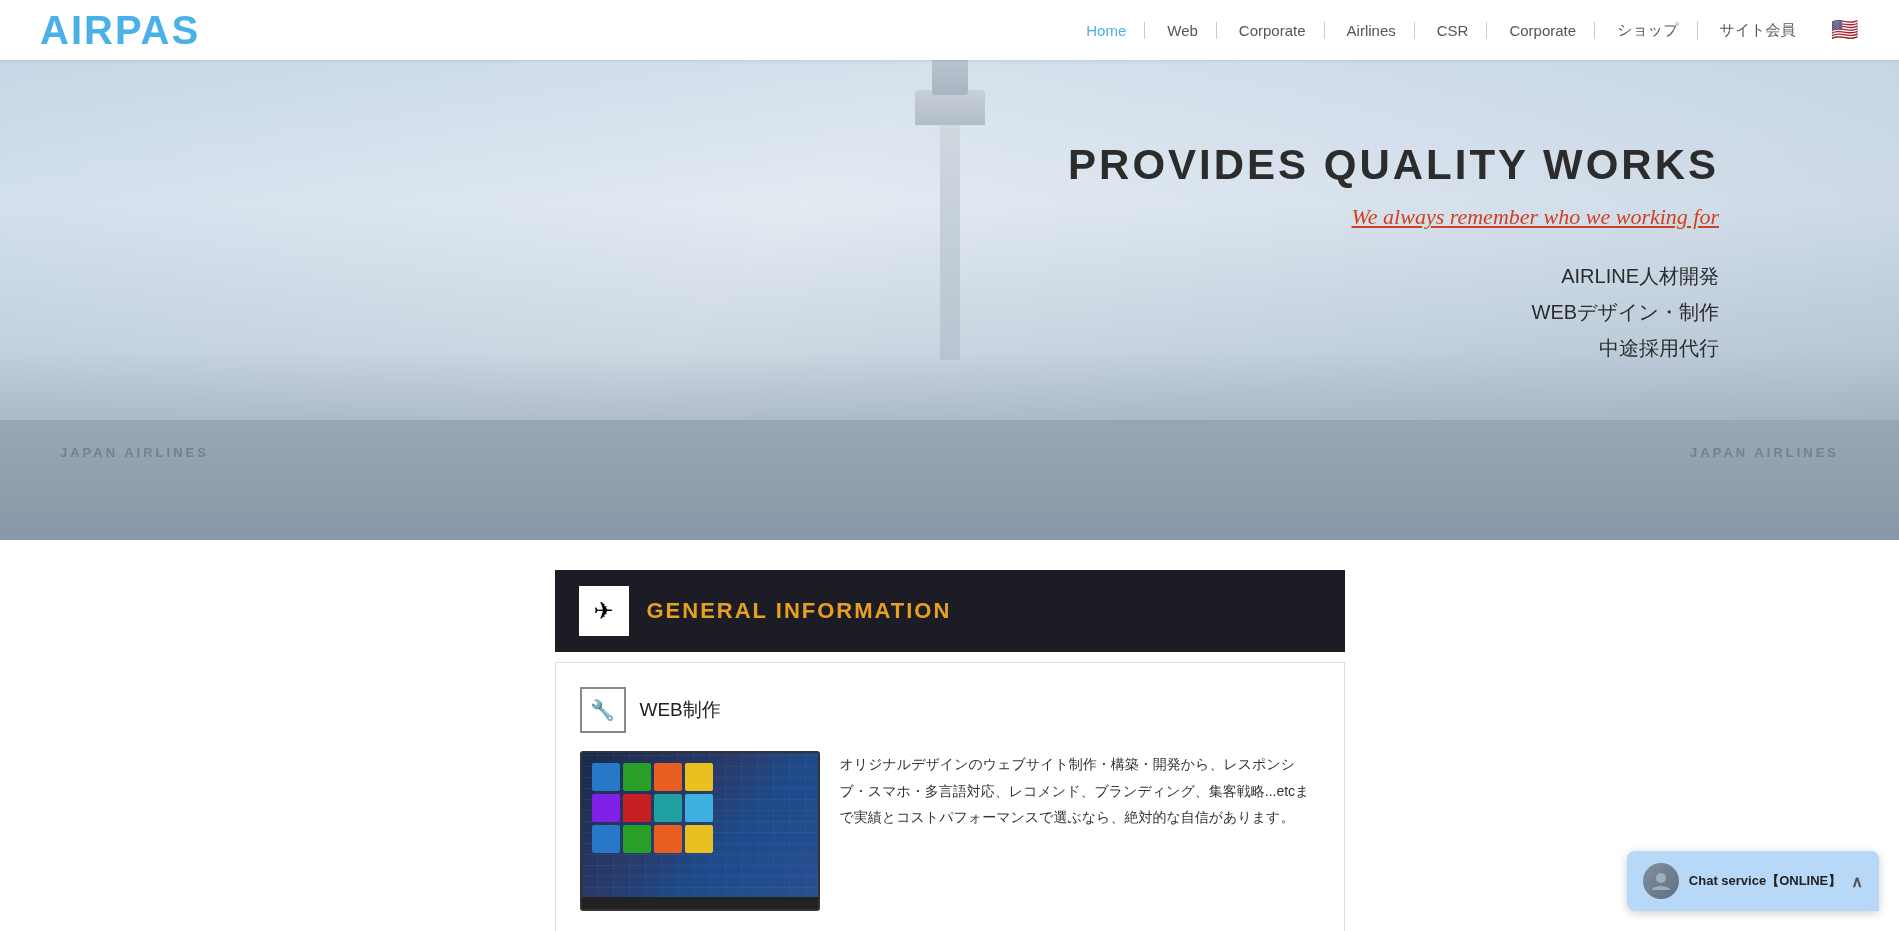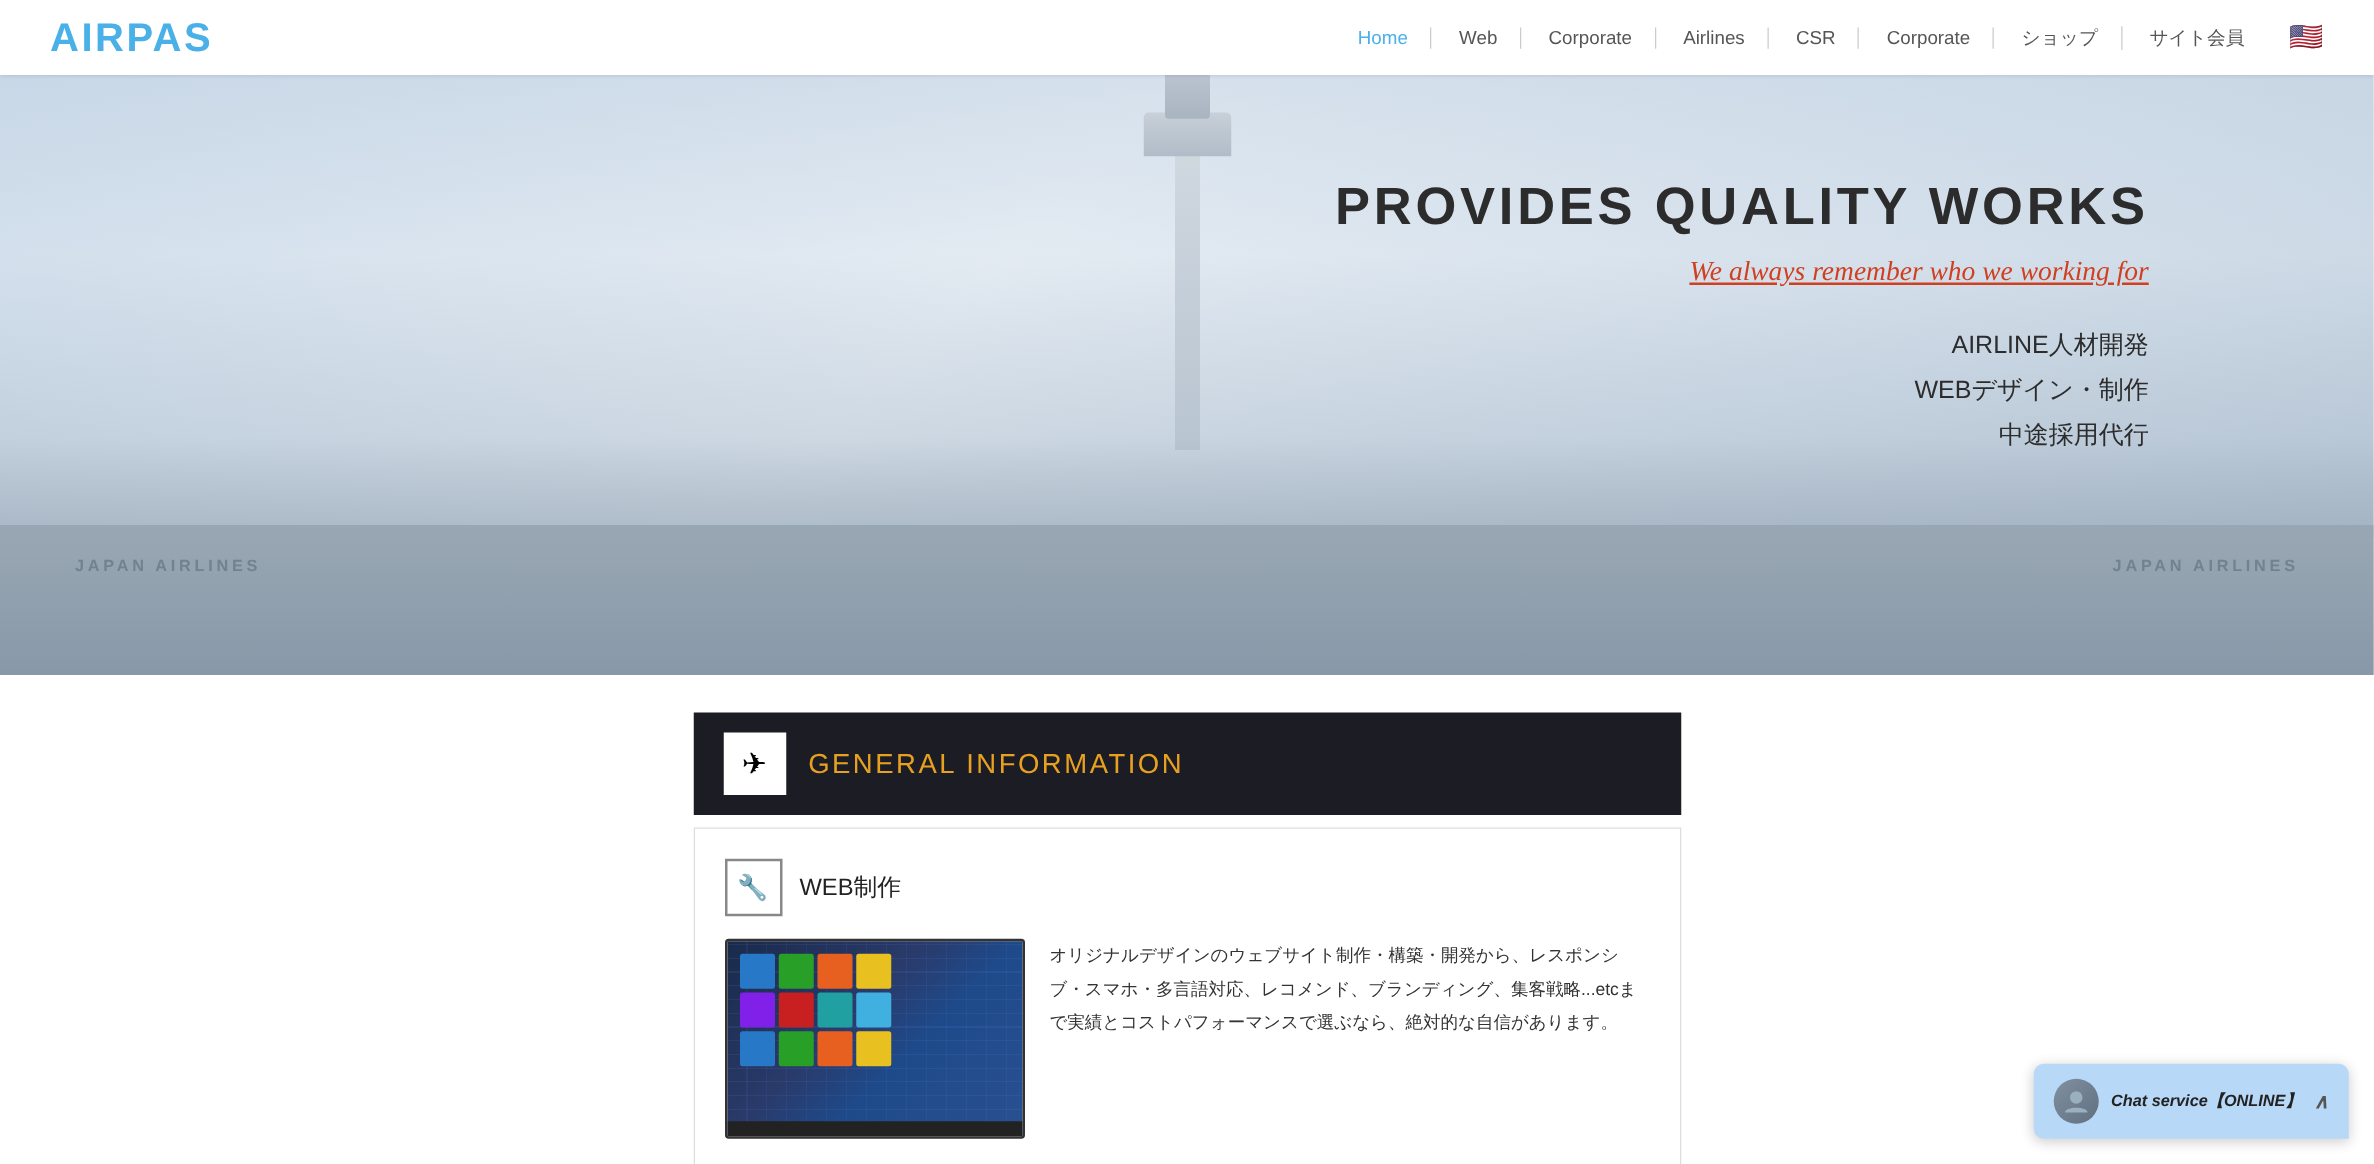--- a/index.html
+++ b/index.html
@@ -12,21 +12,21 @@
       height: 60px;
       background: rgba(255,255,255,0.95);
       display: flex;
       align-items: center;
       justify-content: space-between;
       padding: 0 40px;
       z-index: 100;
       box-shadow: 0 1px 3px rgba(0,0,0,0.1);
     }
     .logo {
-      font-size: 32px;
+      font-size: 40px;
       font-weight: 700;
       color: #4ab0e8;
       letter-spacing: 2px;
       text-decoration: none;
     }
     .nav {
       display: flex;
       align-items: center;
       gap: 4px;
     }
@@ -191,21 +191,21 @@
       height: 50px;
       background: #fff;
       display: flex;
       align-items: center;
       justify-content: center;
       font-size: 22px;
       flex-shrink: 0;
     }
     .gi-title {
       font-size: 22px;
-      font-weight: 400;
+      font-weight: 700;
       color: #e8a020;
       letter-spacing: 2px;
     }
 
     
     .content-card {
       width: 790px;
       margin: 10px auto 0;
       border: 1px solid #ddd;
       background: #fff;
@@ -303,21 +303,20 @@
       right: 20px;
       background: #b8d8f8;
       border-radius: 8px 8px 0 8px;
       padding: 12px 16px;
       display: flex;
       align-items: center;
       gap: 10px;
       box-shadow: 0 2px 10px rgba(0,0,0,0.2);
       min-width: 220px;
       z-index: 200;
-      font-style: italic;
     }
     .chat-avatar {
       width: 36px;
       height: 36px;
       border-radius: 50%;
       background: linear-gradient(135deg, #8090a0, #607080);
       flex-shrink: 0;
       overflow: hidden;
       display: flex;
       align-items: center;

